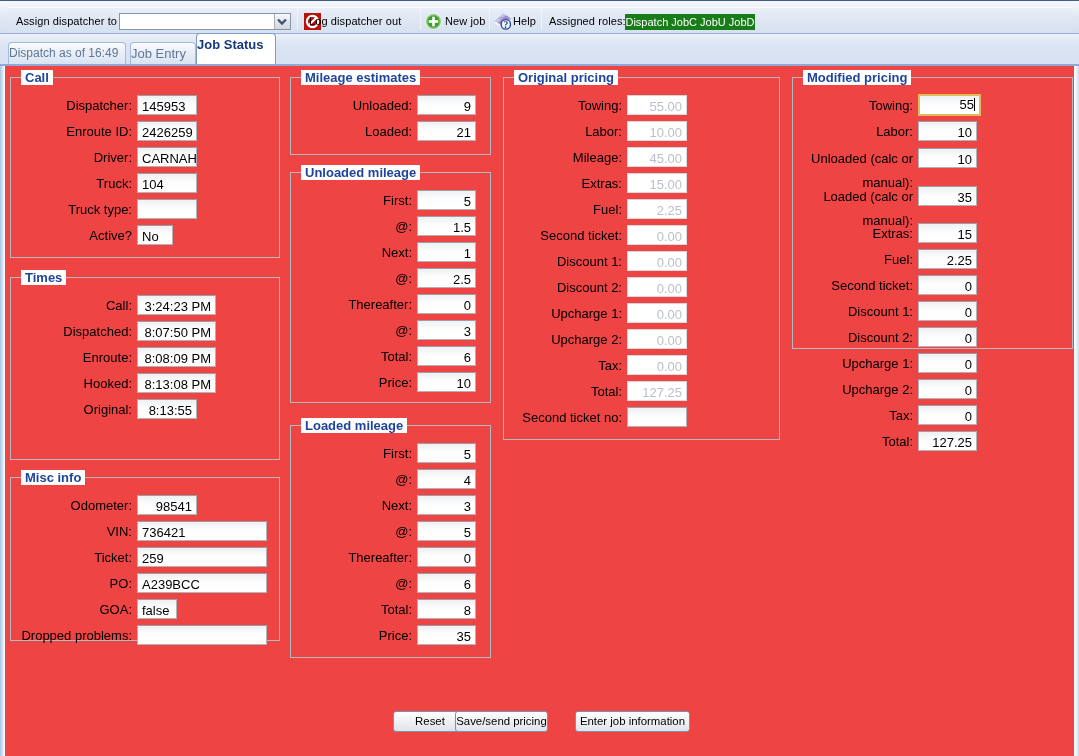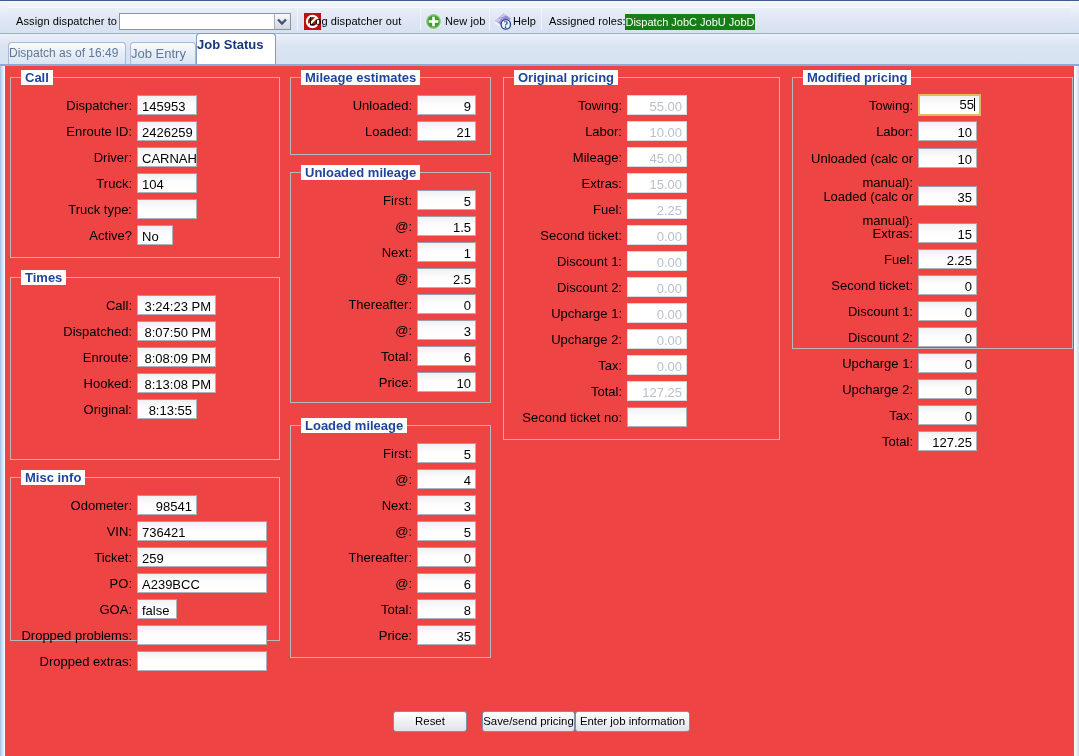--- a/index.html
+++ b/index.html
@@ -183,24 +183,20 @@
         <div class="inp" style="width:130px">A239BCC</div>
       </div>
     <div class="row">
         <span class="lb">GOA:</span>
         <div class="inp" style="width:40px">false</div>
       </div>
     <div class="row">
         <span class="lb">Dropped problems:</span>
         <div class="inp" style="width:130px"></div>
       </div>
-    <div class="row">
-        <span class="lb">Dropped extras:</span>
-        <div class="inp" style="width:130px"></div>
-      </div>
   </div>
 
   <div class="fs" id="fs4" style="left:290px;top:11px;width:201px;height:78px">
     <span class="lg">Mileage estimates</span>
     <div class="row">
         <span class="lb">Unloaded:</span>
         <div class="inp r" style="width:59px">9</div>
       </div>
     <div class="row">
         <span class="lb">Loaded:</span>
@@ -386,15 +382,15 @@
         <span class="lb">Tax:</span>
         <div class="inp r" style="width:59px">0</div>
       </div>
     <div class="row">
         <span class="lb">Total:</span>
         <div class="inp r" style="width:59px">127.25</div>
       </div>
   </div>
 
   <div class="btn" style="left:393px;width:74px">Reset</div>
-  <div class="btn" style="left:482px;width:93px">Save/send pricing</div>
+  <div class="btn" style="left:455px;width:93px">Save/send pricing</div>
   <div class="btn" style="left:575px;width:115px">Enter job information</div>
 </div>
 
 </body></html>

